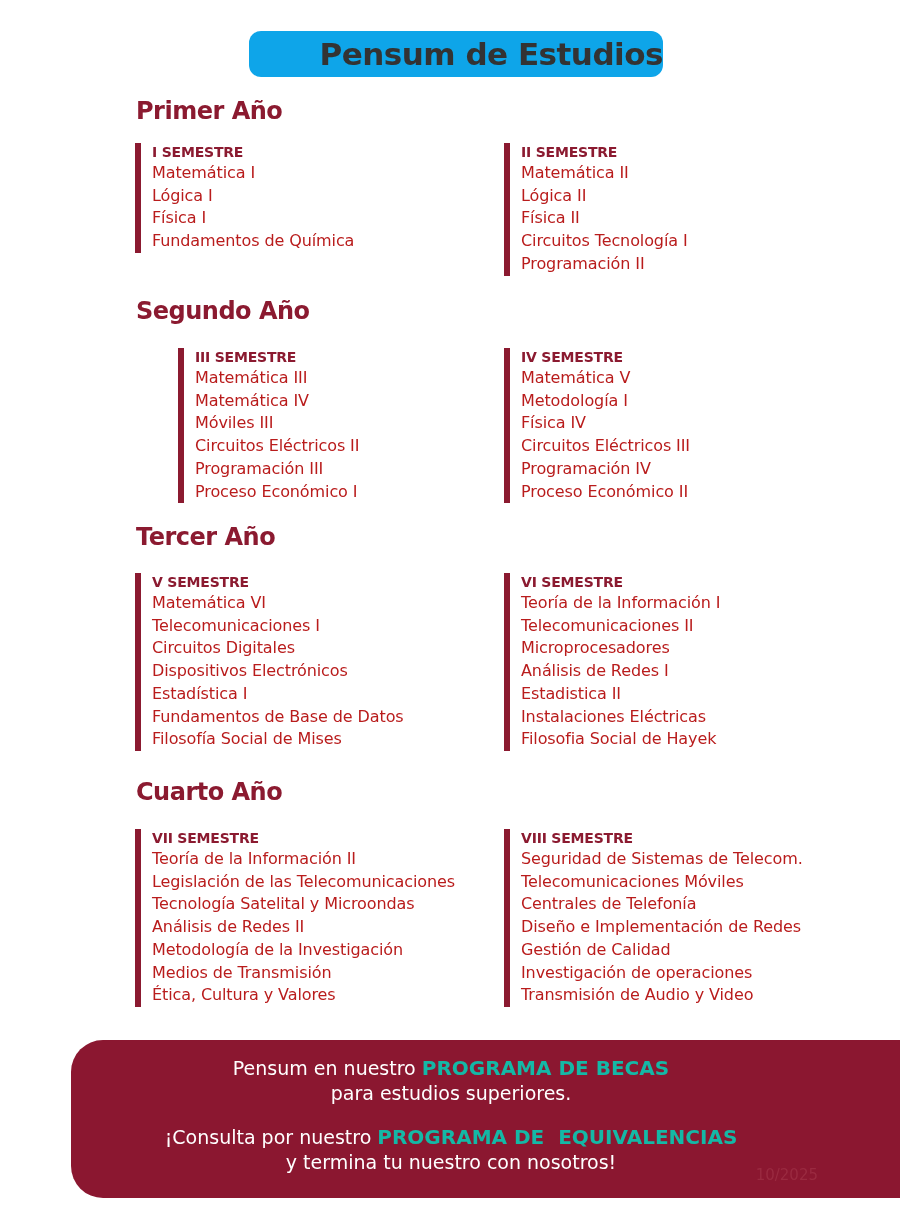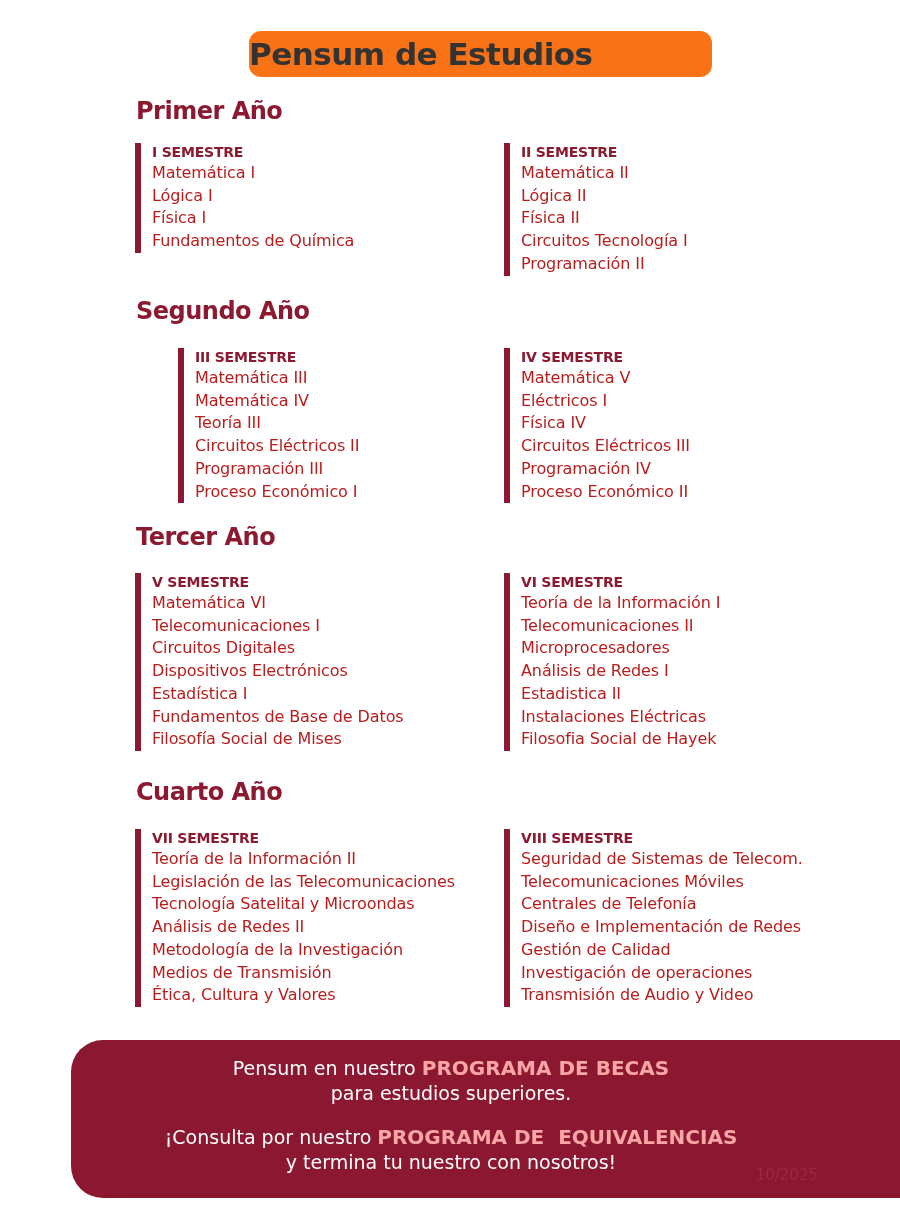--- a/index.html
+++ b/index.html
@@ -1,23 +1,23 @@
 <!DOCTYPE html>
 <html><head>
 <meta charset="utf-8">
 <style>
   html, body { margin: 0; padding: 0; }
   body {
     width: 900px; height: 1215px; background: #ffffff; position: relative; overflow: hidden;
     font-family: "DejaVu Sans", sans-serif; color: #3a3a3a;
   }
   .title-pill {
-    position: absolute; left: 249px; top: 31px; width: 463px; height: 46px;
-    background: #f97316; border-radius: 12px;
-    display: flex; align-items: center; justify-content: flex-start;
+    position: absolute; left: 249px; top: 31px; width: 414px; height: 46px;
+    background: #0ea5e9; border-radius: 12px;
+    display: flex; align-items: center; justify-content: flex-end;
   }
   .title-pill span {
     font-family: "DejaVu Sans", sans-serif; font-weight: bold; font-size: 31px;
     color: #333333; letter-spacing: -0.5px;
   }
   .year-title {
     position: absolute; left: 136px; font-weight: bold; font-size: 24px; color: #8b1a30;
     letter-spacing: -0.5px;
   }
   .sem {
@@ -31,21 +31,21 @@
     font-size: 16px; line-height: 22.7px; color: #b91c1c; white-space: nowrap; letter-spacing: -0.1px;
   }
   .banner {
     position: absolute; left: 71px; top: 1040px; width: 829px; height: 158px;
     background: #8b1730; border-radius: 32px 0 0 32px;
   }
   .banner-line {
     position: absolute; left: 0; width: 760px; text-align: center; color: #ffffff;
     font-size: 19px; white-space: nowrap;
   }
-  .hl { color: #fca5a5; font-weight: bold; font-size: 20px; }
+  .hl { color: #14b8a6; font-weight: bold; font-size: 20px; }
   .stamp {
     position: absolute; right: 82px; top: 126px; color: #9a2a40; font-size: 15px;
   }
 </style>
 </head>
 <body>
 
 <div class="title-pill">
   <span>Pensum de Estudios</span>
 </div>
@@ -65,29 +65,29 @@
   <div class="subject">Física II</div>
   <div class="subject">Circuitos Tecnología I</div>
   <div class="subject">Programación II</div>
 </div>
 
 <div class="year-title" style="top:297px">Segundo Año</div>
 <div class="sem" style="left:135px; top:348px;margin-left:43px;">
   <div class="sem-title">III SEMESTRE</div>
   <div class="subject">Matemática III</div>
   <div class="subject">Matemática IV</div>
-  <div class="subject">Teoría III</div>
+  <div class="subject">Móviles III</div>
   <div class="subject">Circuitos Eléctricos II</div>
   <div class="subject">Programación III</div>
   <div class="subject">Proceso Económico I</div>
 </div>
 <div class="sem" style="left:504px; top:348px;">
   <div class="sem-title">IV SEMESTRE</div>
   <div class="subject">Matemática V</div>
-  <div class="subject">Eléctricos I</div>
+  <div class="subject">Metodología I</div>
   <div class="subject">Física IV</div>
   <div class="subject">Circuitos Eléctricos III</div>
   <div class="subject">Programación IV</div>
   <div class="subject">Proceso Económico II</div>
 </div>
 
 <div class="year-title" style="top:523px">Tercer Año</div>
 <div class="sem" style="left:135px; top:573px;">
   <div class="sem-title">V SEMESTRE</div>
   <div class="subject">Matemática VI</div>

